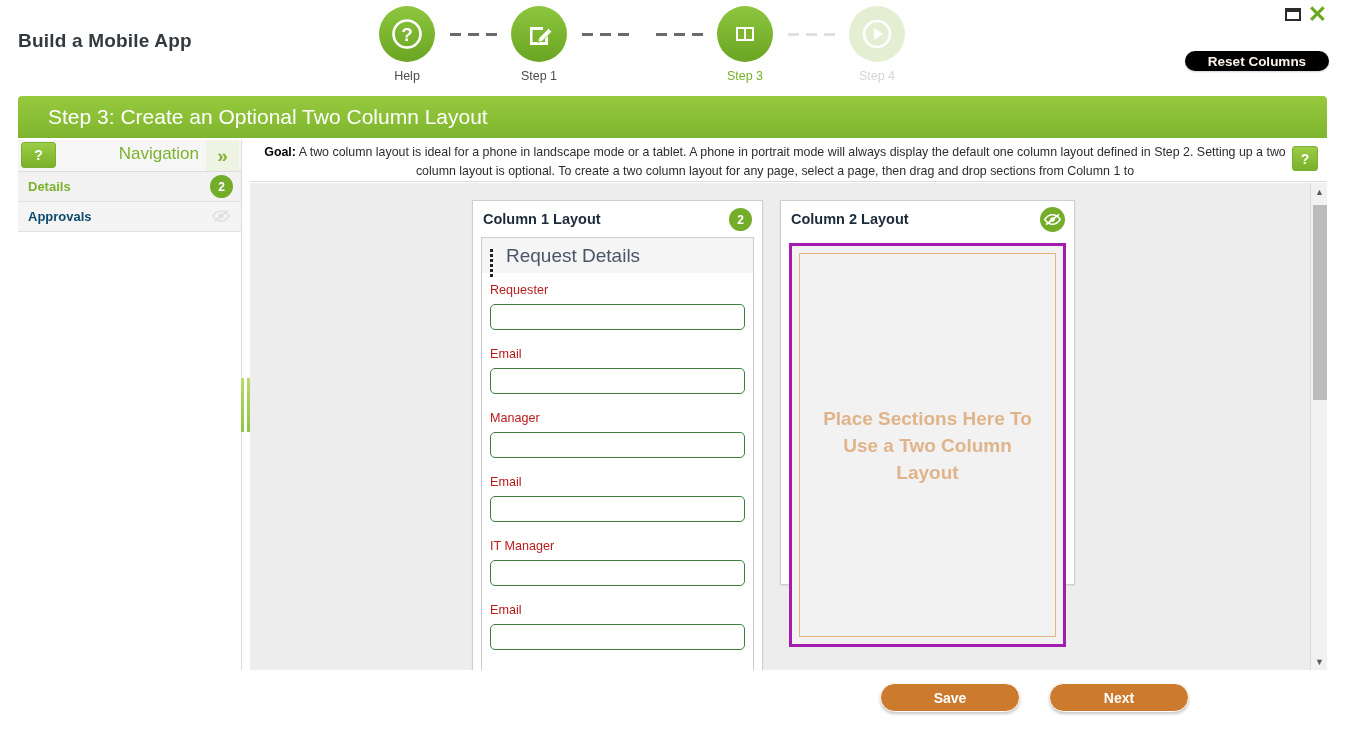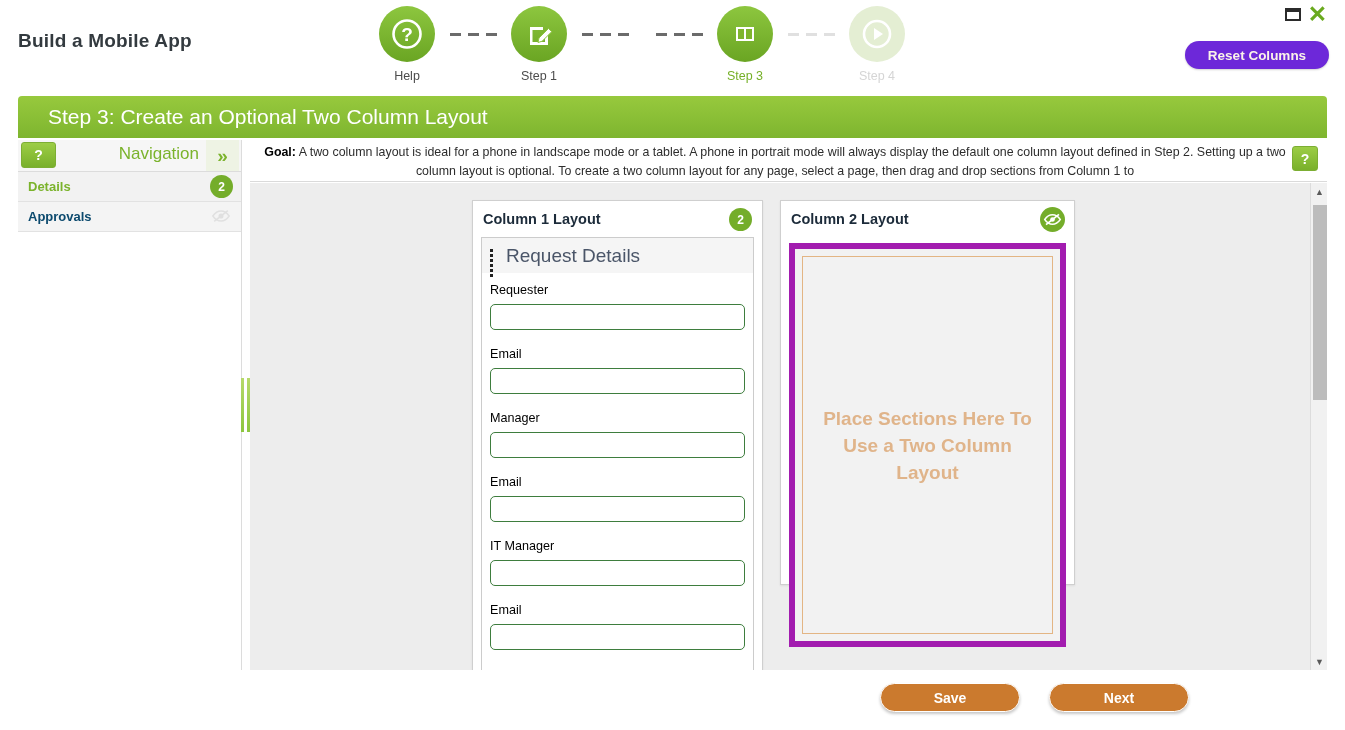--- a/index.html
+++ b/index.html
@@ -33,23 +33,23 @@
   .step.dim .bubble { background: #e4eed3; }
   .step .lbl { margin-top: 7px; font-size: 12.5px; color: #4c4c4c; }
   .step.current .lbl { color: #76b028; }
   .step.dim .lbl { color: #d5d5d5; }
   .dashes { width: 74px; height: 56px; display: flex; align-items: center; justify-content: center; gap: 7px; }
   .dashes i { display: block; width: 11px; height: 3px; background: #6b6b6b; }
   .dashes.dim i { background: #e0e0e0; }
 
   
   .reset-btn {
-    position: absolute; right: 16px; top: 41px;
-    width: 144px; height: 28px; border-radius: 14px;
-    background: #6d28d9; color: #fbf3e9; border: none;
+    position: absolute; right: 16px; top: 51px;
+    width: 144px; height: 20px; border-radius: 14px;
+    background: #000000; color: #fbf3e9; border: none;
     font-size: 13.5px; font-weight: bold;
     box-shadow: 0 1px 2px rgba(0,0,0,.18);
     font-family: "Liberation Sans", sans-serif;
   }
 
   
   .step-header {
     position: absolute; left: 18px; top: 96px; width: 1309px; height: 42px;
     background: linear-gradient(180deg,#97c93d 0%,#7eb52f 100%);
     border-radius: 4px 4px 0 0;
@@ -112,25 +112,25 @@
                 background: #74ad2a; display: flex; align-items: center; justify-content: center; }
 
   .section-box { margin: 0 8px; border: 1px solid #cccccc; border-bottom: none; background: #f5f5f5;
                  height: 36px; display: flex; align-items: center; padding-left: 8px; }
   .grip { display: inline-block; width: 9px; height: 13px; margin-right: 7px; }
   .grip i { display: block; float: left; width: 3px; height: 3px; background: #222; margin: 0 3px 2px 0; }
   .section-title { font-size: 19px; color: #4a5568; }
 
   .fields { margin: 0 8px; border: 1px solid #cccccc; border-top: none; background: #fff;
             padding: 10px 8px 0 8px; height: 404px; overflow: hidden; }
-  .fld-label { font-size: 12.6px; color: #000000; margin-bottom: 7px; }
+  .fld-label { font-size: 12.6px; color: #b91c1c; margin-bottom: 7px; }
   .fld-input { height: 26px; border: 1px solid #3e7d3e; border-radius: 5px; background: #fff;
                margin-bottom: 17px; width: 100%; }
 
-  .drop-outer { margin: 6px 8px 8px 8px; border: 6px solid #a21caf; background: #f2f2f2;
+  .drop-outer { margin: 6px 8px 8px 8px; border: 3px solid #a21caf; background: #f2f2f2;
                 height: 404px; padding: 7px; }
   .drop-zone { border: 1px solid #e3b584; height: 100%; display: flex; align-items: center;
                justify-content: center; }
   .drop-text { width: 215px; text-align: center; font-size: 19px; font-weight: bold;
                color: #e0b48a; line-height: 27px; }
 
   
   .vscroll { position: absolute; left: 1310px; top: 183px; width: 17px; height: 487px;
              background: #f1f1f1; border-left: 1px solid #dcdcdc; }
   .vs-arrow { width: 17px; height: 17px; display: flex; align-items: center; justify-content: center;

